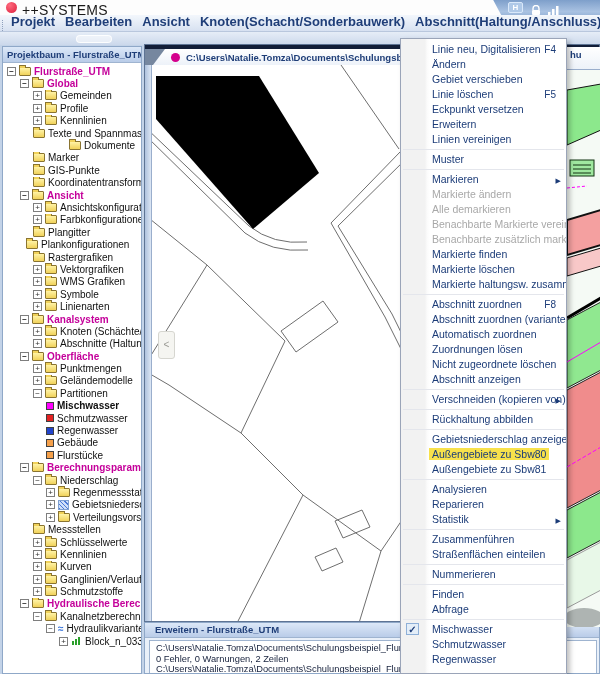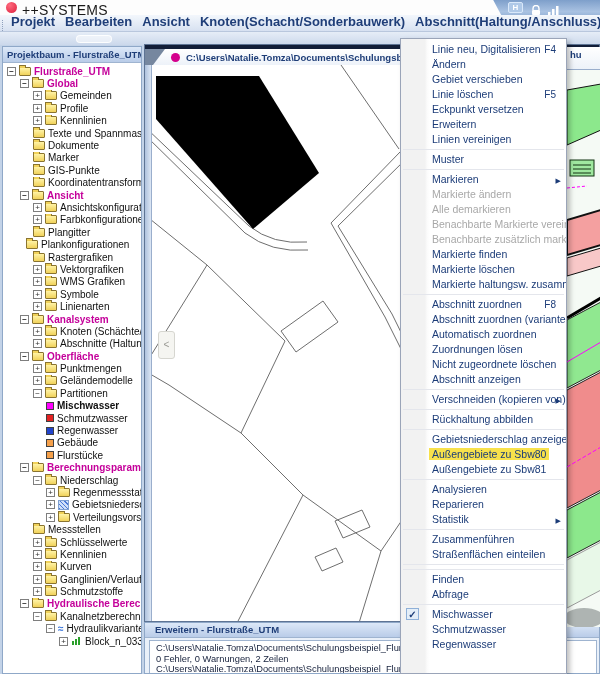--- a/index.html
+++ b/index.html
@@ -141,21 +141,21 @@
       </div>
       <div class="trow" style="padding-left: 30px;">
         <span class="exp">+</span>
         <span class="ic-folder"></span>
         <span>Kennlinien</span>
       </div>
       <div class="trow" style="padding-left: 30px;">
         <span class="ic-folder"></span>
         <span>Texte und Spannmass</span>
       </div>
-      <div class="trow" style="padding-left: 30px;">
+      <div class="trow" style="padding-left: 30px; margin-left: 36px;">
         <span class="ic-folder"></span>
         <span>Dokumente</span>
       </div>
       <div class="trow" style="padding-left: 30px;">
         <span class="ic-folder"></span>
         <span>Marker</span>
       </div>
       <div class="trow" style="padding-left: 30px;">
         <span class="ic-folder"></span>
         <span>GIS-Punkte</span>
@@ -462,20 +462,21 @@
     <div class="mi"><span class="hl">Außengebiete zu Sbw80</span></div>
     <div class="mi"><span>Außengebiete zu Sbw81</span></div>
     <div class="msep"></div>
     <div class="mi"><span>Analysieren</span></div>
     <div class="mi"><span>Reparieren</span></div>
     <div class="mi"><span>Statistik</span><span class="arr">▶</span></div>
     <div class="msep"></div>
     <div class="mi"><span>Zusammenführen</span></div>
     <div class="mi"><span>Straßenflächen einteilen</span></div>
     <div class="msep"></div>
+    <div class="mi"><span>Nummerieren</span></div>
     <div class="msep"></div>
     <div class="mi"><span>Finden</span></div>
     <div class="mi"><span>Abfrage</span></div>
     <div class="msep"></div>
     <div class="mi"><span class="chk">✓</span><span>Mischwasser</span></div>
     <div class="mi"><span>Schmutzwasser</span></div>
     <div class="mi"><span>Regenwasser</span></div>
   </div>
 
 </body></html>

